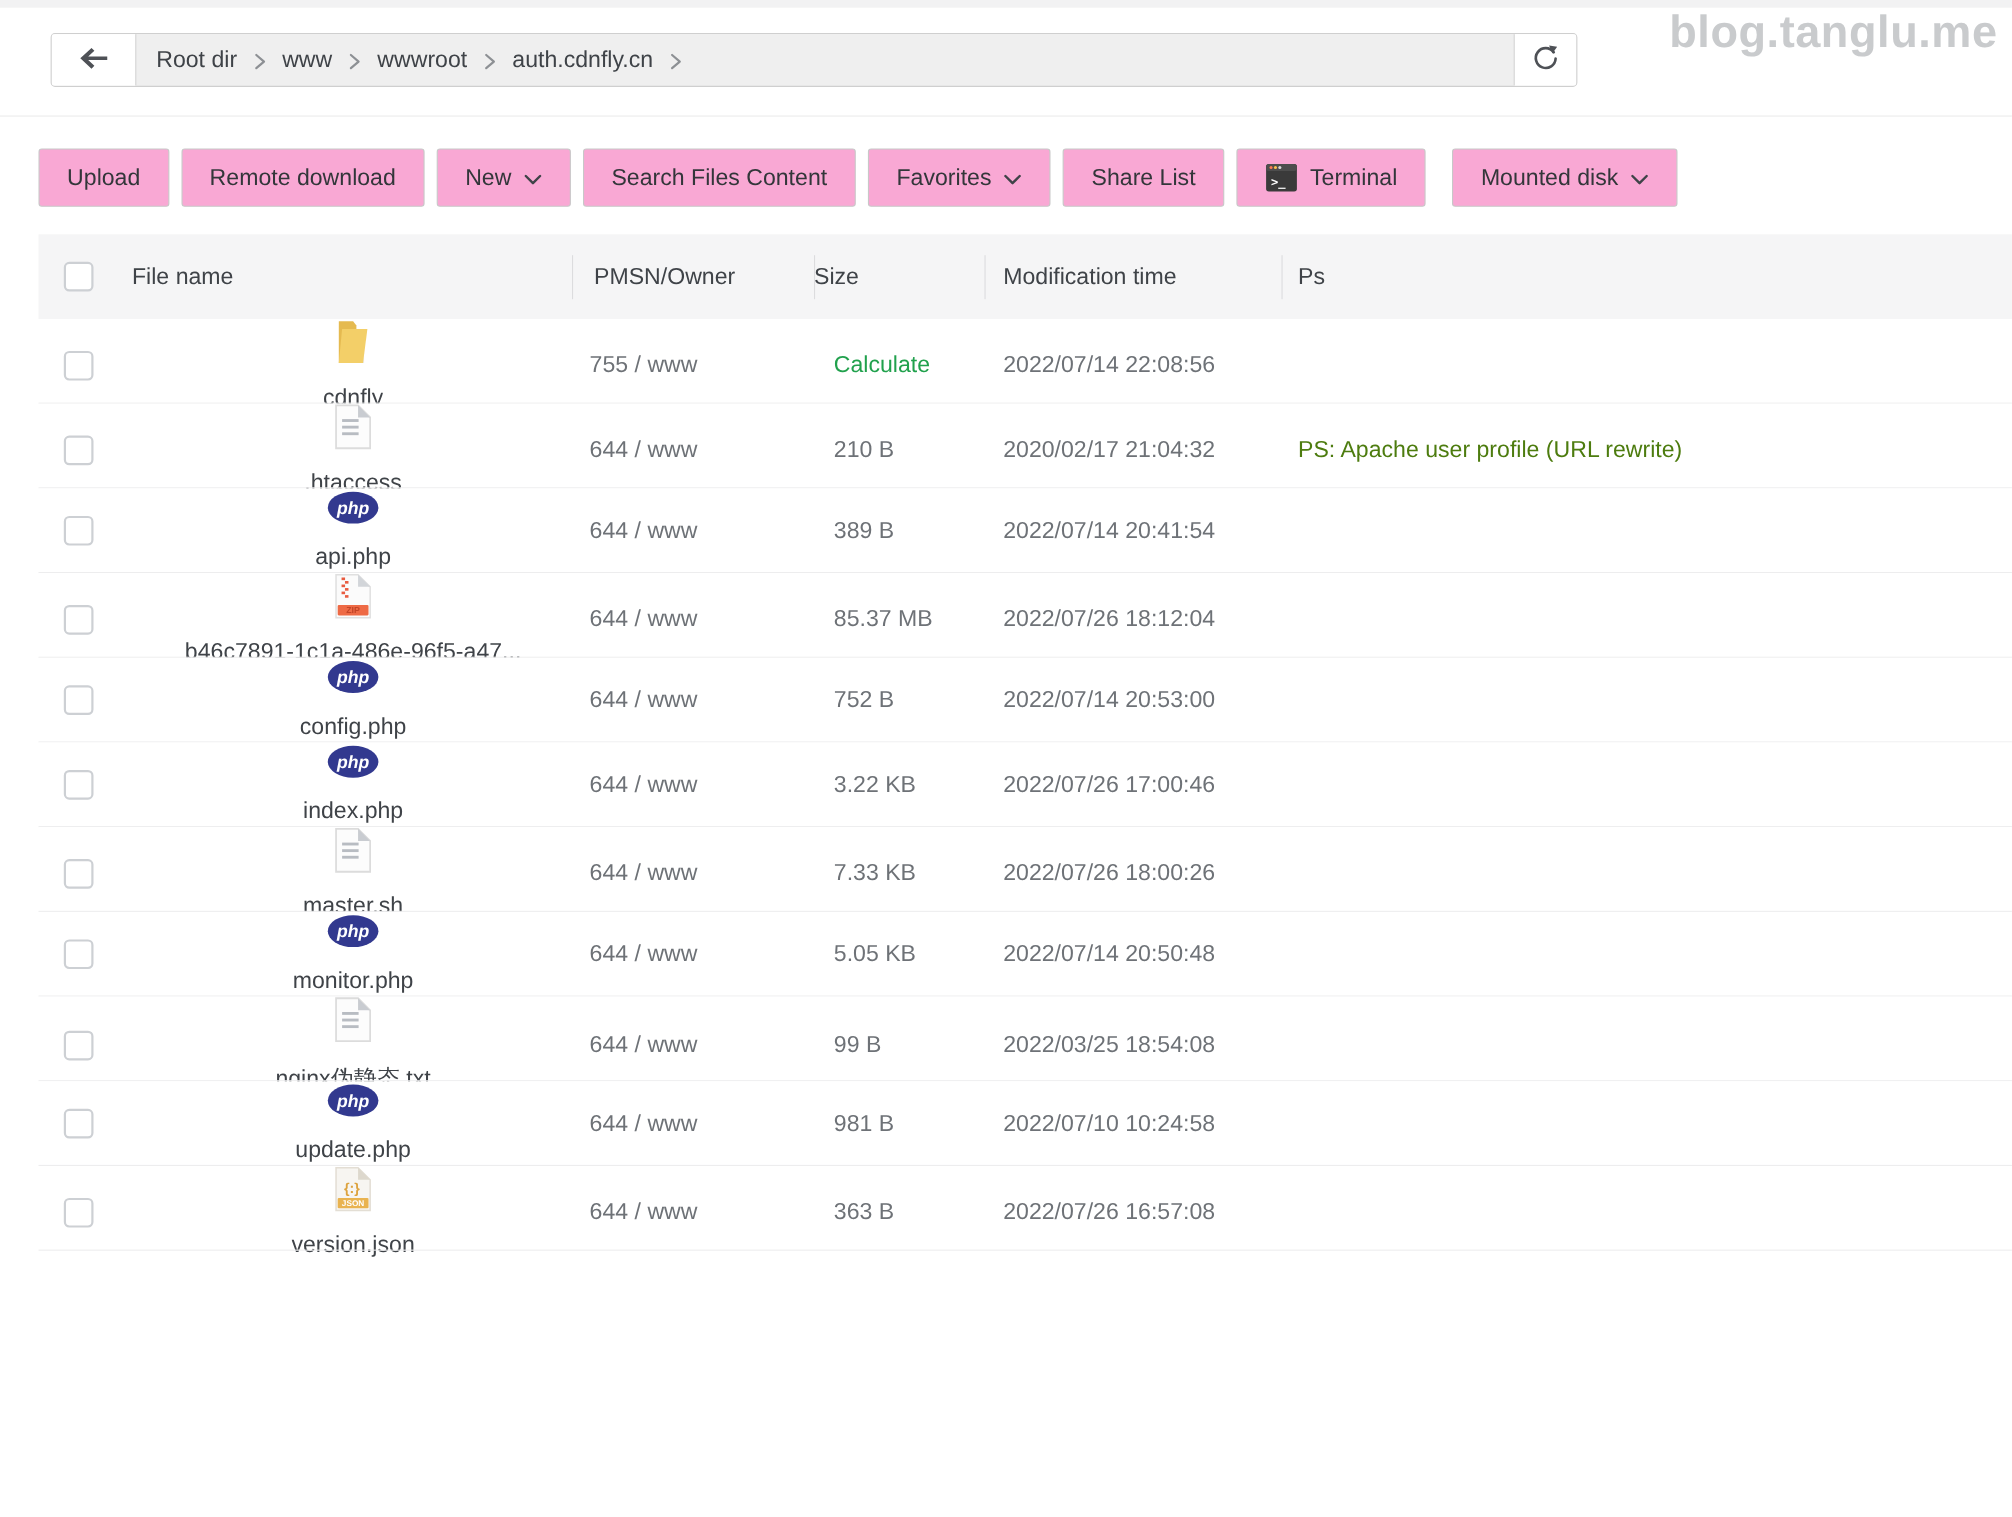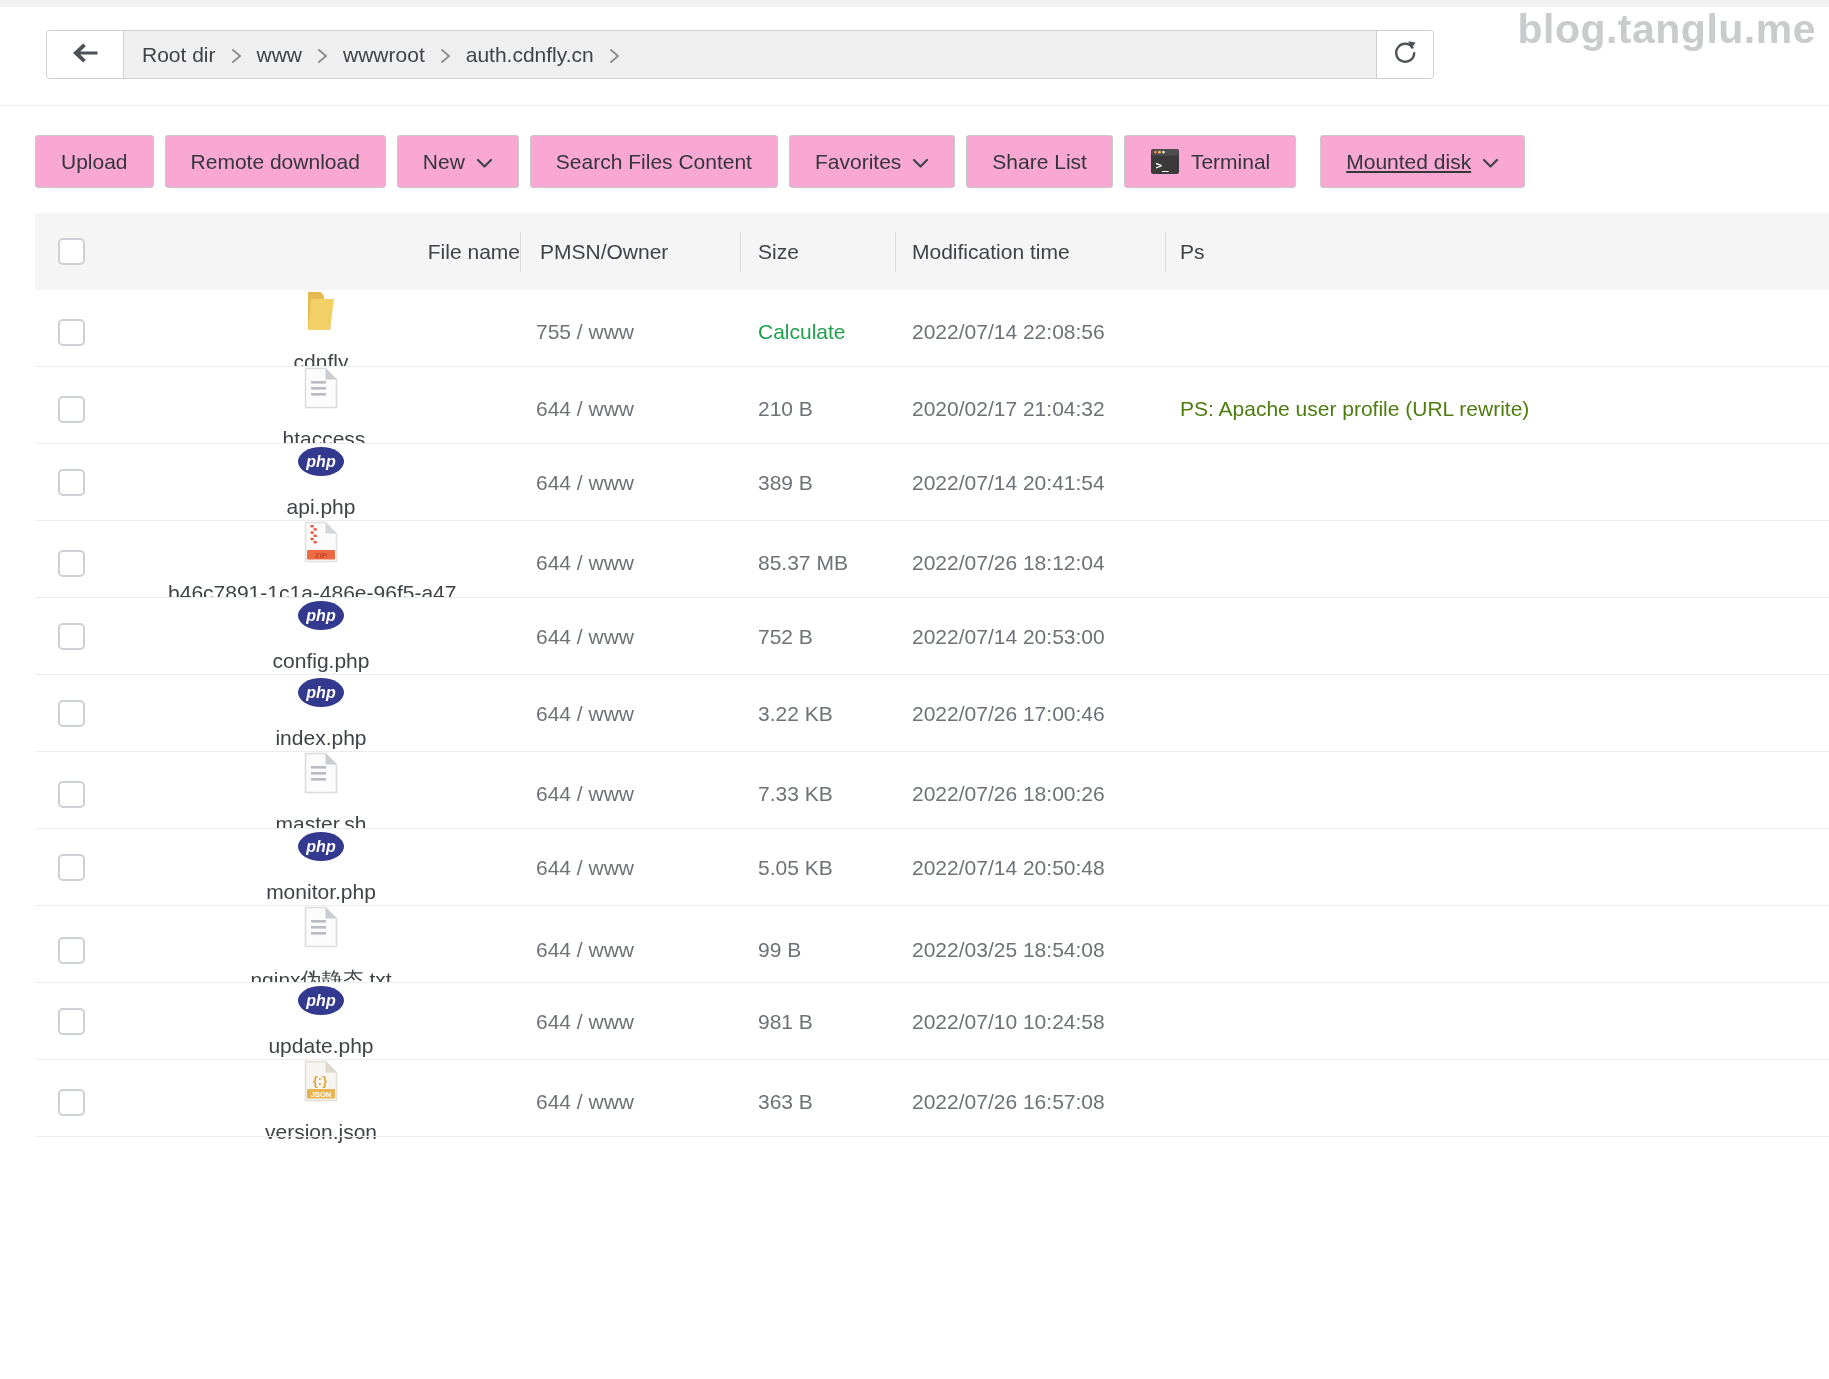--- a/index.html
+++ b/index.html
@@ -43,39 +43,39 @@
   .section-divider { position:absolute; left:0; top:105px; width:100%; height:1px; background:#ececec; }
 
   
   .toolbar { position:absolute; left:35px; top:135px; display:flex; gap:11px; }
   .tbtn {
     height:53px; padding:0 25px;
     background:#f9a8d4; border:1px solid #c8c8c8; border-radius:3px;
     font-family:inherit; font-size:21px; color:#33363a;
     display:flex; align-items:center; gap:11px; cursor:pointer; white-space:nowrap;
   }
-  .tbtn.gap-before { margin-left:13px;text-decoration:underline; }
+  .tbtn.gap-before { margin-left:13px; }
   .tbtn .chev { display:flex; align-items:center; margin-top:3px; }
   .tbtn .btn-icon { display:flex; align-items:center; }
 
   
   .ftable { position:absolute; left:35px; top:213px; width:1794px; }
   .thead {
     display:grid; grid-template-columns:75px 410px 220px 155px 270px 1fr;
     height:77px; background:#f5f5f6; align-items:center;
     font-size:21px; color:#3f4348;
   }
   .thead .hcell { position:relative; height:100%; display:flex; align-items:center; }
   .thead .hcell.with-sep::before {
     content:''; position:absolute; left:0; top:50%; transform:translateY(-50%);
     width:1px; height:40px; background:#dcdcde;
   }
-  .hname  { padding-left:10px;justify-content:flex-end; }
+  .hname  { padding-left:10px; }
   .howner { padding-left:20px; }
-  .hsize  { padding-left:18px; }
+  .hsize  { }
   .hmtime { padding-left:17px; }
   .hps    { padding-left:15px; }
 
   .trow {
     display:grid; grid-template-columns:75px 410px 220px 155px 270px 1fr;
     height:77px; align-items:center; position:relative;
     font-size:21px; background:#ffffff;
   }
   .trow::after { content:''; position:absolute; left:0; right:0; bottom:0; height:1px; background:#ededee; }
   .cb-cell { padding-left:23px; }

